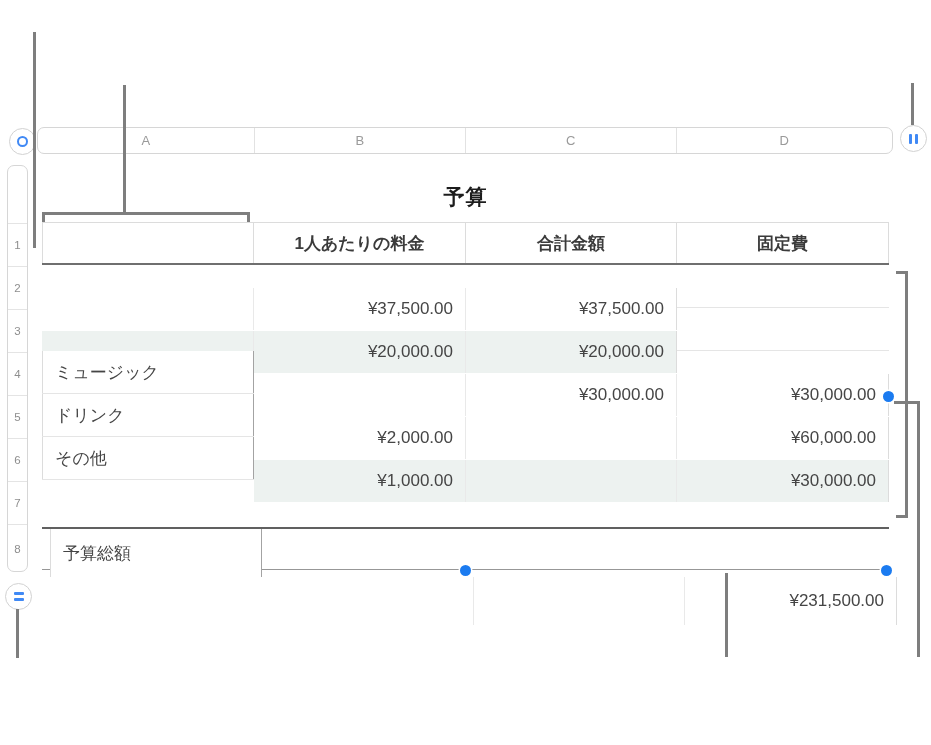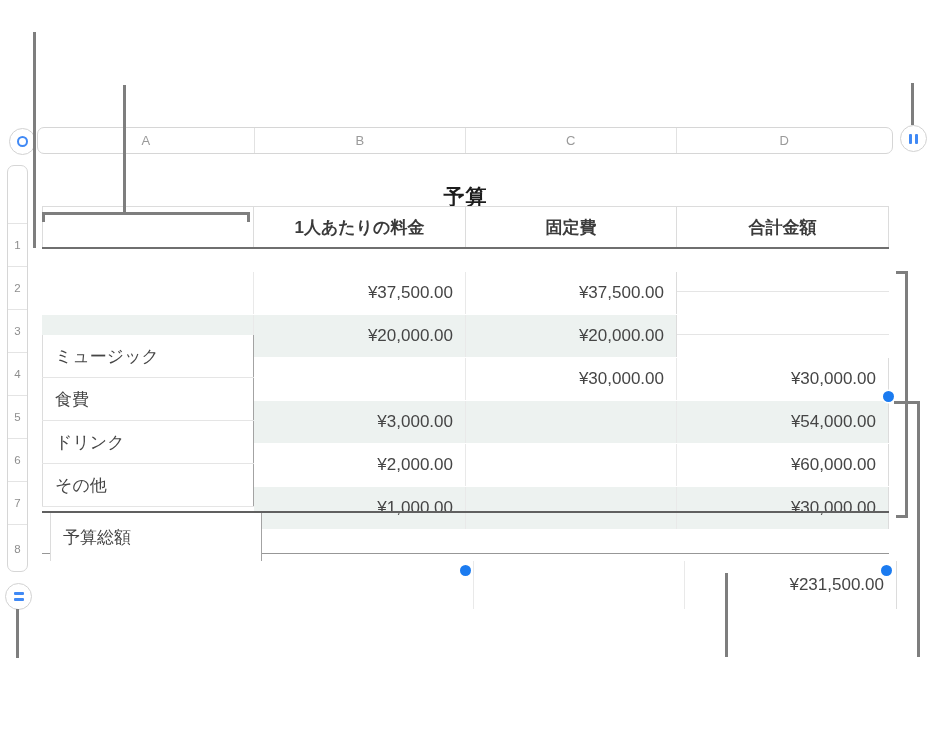--- a/index.html
+++ b/index.html
@@ -29,21 +29,21 @@
   .handle-circle { position:absolute; width:27px; height:27px; border-radius:50%;
             background:#fff; border:1px solid #d2d2d2; display:flex; align-items:center;
             justify-content:center; }
   .glyph-ring { width:11px; height:11px; border:2.5px solid #4089f5; border-radius:50%; }
   .glyph-pause { display:flex; gap:3px; }
   .glyph-pause i { display:block; width:3px; height:10px; background:#4089f5; border-radius:1px; }
   .glyph-eq { display:flex; flex-direction:column; gap:3px; }
   .glyph-eq i { display:block; width:10px; height:3px; background:#4089f5; border-radius:1px; }
 
   
-  .tbl { position:absolute; left:42px; top:206px; width:877px; }
+  .tbl { position:absolute; left:42px; top:222px; width:877px; }
   .t-title { position:absolute; left:42px; top:183px; width:847px; text-align:center;
             font-size:21px; font-weight:bold; color:#1c1c1c; letter-spacing:1px; }
   .trow { display:grid; grid-template-columns:212px 212px 211px 212px; width:847px; }
   .trow .cell { height:100%; display:flex; align-items:center; font-size:17px; color:#454545;
             padding:0 12px; background:#fff; overflow:hidden; white-space:nowrap; }
   .hdr { height:43px; border-top:1px solid #dcdcdc; border-bottom:2px solid #6f6f6f; }
   .hdr .cell { justify-content:center; font-weight:bold; color:#3b3b3b;
             border-right:1px solid #dcdcdc; }
   .hdr .cell:first-child { border-left:1px solid #dcdcdc; }
   .brow { height:43px; border-bottom:1px solid #e5e5e5; }
@@ -117,45 +117,39 @@
       <div class="rowseg" style="height: 43px;">5</div>
       <div class="rowseg" style="height: 43px;">6</div>
       <div class="rowseg" style="height: 43px;">7</div>
       <div class="rowseg" style="height: 49px;">8</div>
     </div>
 
   <div class="tbl">
     <div class="trow hdr" id="hdr-row">
         <div class="cell c-label c1"></div>
         <div class="cell c-num c2">1人あたりの料金</div>
+        <div class="cell c-num c4">合計金額</div>
         <div class="cell c-num c3">固定費</div>
-        <div class="cell c-num c4">合計金額</div>
       </div>
     <div id="body-rows">
         <div class="trow brow">
           <div class="cell c-num c2"></div>
           <div class="cell c-num c3">¥37,500.00</div>
           <div class="cell c-num c4">¥37,500.00</div>
         </div>
         <div class="trow brow tinted">
           <div class="cell c-num c2"></div>
           <div class="cell c-num c3">¥20,000.00</div>
           <div class="cell c-num c4">¥20,000.00</div>
         </div>
         <div class="trow brow">
           <div class="cell c-label c1">ミュージック</div>
           <div class="cell c-num c2"></div>
           <div class="cell c-num c3">¥30,000.00</div>
           <div class="cell c-num c4">¥30,000.00</div>
-        </div>
-        <div class="trow brow tinted">
-          <div class="cell c-label c1">食費</div>
-          <div class="cell c-num c2">¥3,000.00</div>
-          <div class="cell c-num c3"></div>
-          <div class="cell c-num c4">¥54,000.00</div>
         </div>
         <div class="trow brow">
           <div class="cell c-label c1">ドリンク</div>
           <div class="cell c-num c2">¥2,000.00</div>
           <div class="cell c-num c3"></div>
           <div class="cell c-num c4">¥60,000.00</div>
         </div>
         <div class="trow brow tinted">
           <div class="cell c-label c1">その他</div>
           <div class="cell c-num c2">¥1,000.00</div>

